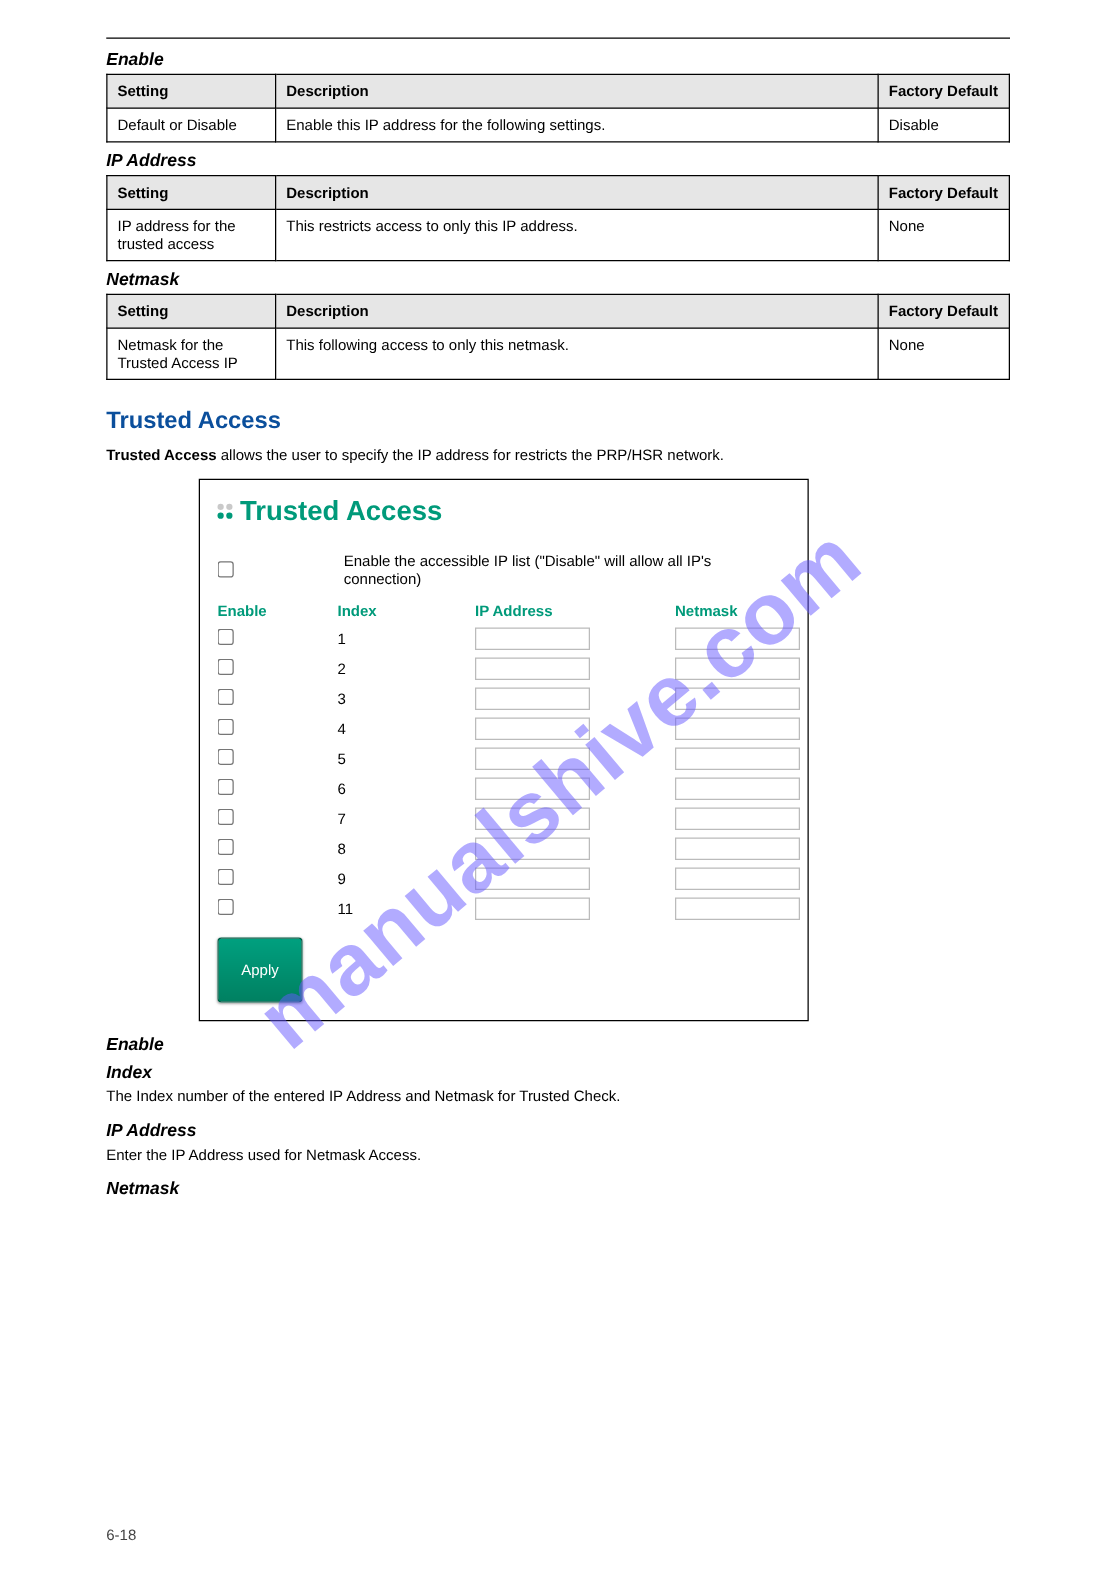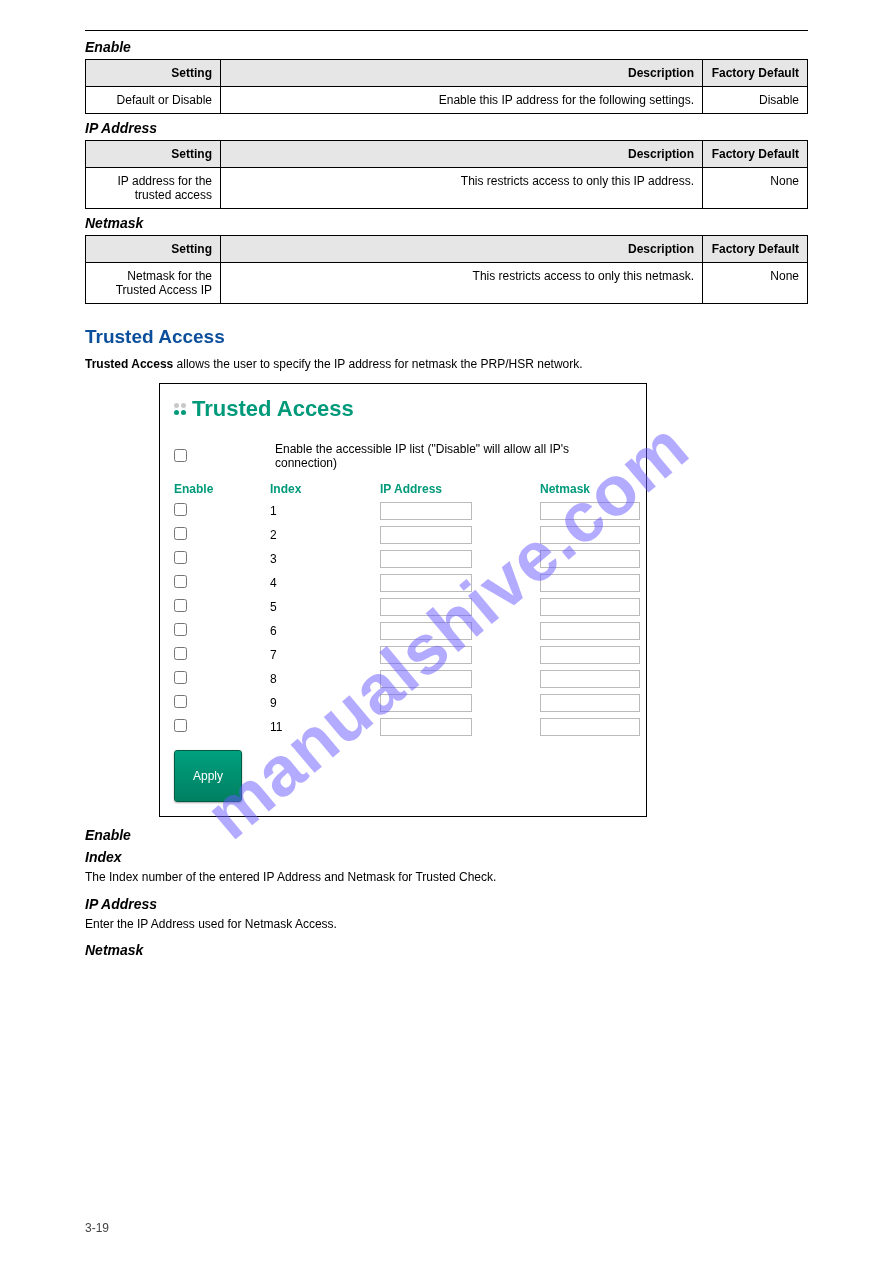--- a/index.html
+++ b/index.html
@@ -22,21 +22,21 @@
     .setting-table {
       width: 100%;
       border-collapse: collapse;
       margin-bottom: 6px;
     }
     .setting-table th, .setting-table td {
       border: 1px solid #000;
       padding: 6px 8px;
       font-size: 12px;
       vertical-align: top;
-      text-align: right;
+      text-align: left;
       font-weight: normal;
     }
     .setting-table th { background: #e6e6e6; font-weight: bold; }
     .col-setting { width: 135px; }
     .col-default { width: 105px; }
     .heading {
       font-size: 19px;
       font-weight: bold;
       color: #0b4f9c;
       margin: 22px 0 8px 0;
@@ -159,29 +159,29 @@
   <div class="section-title">Netmask</div>
   <table class="setting-table">
     <tbody>
         <tr>
       <th class="col-setting">Setting</th>
       <th>Description</th>
       <th class="col-default">Factory Default</th>
     </tr>
     <tr>
       <td>Netmask for the Trusted Access IP</td>
-      <td>This restricts access to only this netmask.</td>
+      <td>This following access to only this netmask.</td>
       <td>None</td>
     </tr>
   </tbody>
     </table>
 
   <div class="heading">Trusted Access</div>
   <p class="para">
-    <b>Trusted Access</b><span> allows the user to specify the IP address for netmask the PRP/HSR network.</span>
+    <b>Trusted Access</b><span> allows the user to specify the IP address for restricts the PRP/HSR network.</span>
   </p>
 
   <div class="screenshot-box">
     <div class="ta-header">
       <div class="ta-dots">
           <span></span>
           <span></span>
           <span></span>
           <span></span>
         </div>
@@ -267,13 +267,13 @@
 
   <p class="section-title">Index</p>
   <p class="para">The Index number of the entered IP Address and Netmask for Trusted Check.</p>
 
   <p class="section-title">IP Address</p>
   <p class="para">Enter the IP Address used for Netmask Access.</p>
 
   <p class="section-title">Netmask</p>
 </div>
 
-<div class="footnote">3-19</div>
+<div class="footnote">6-18</div>
 
 </body></html>

